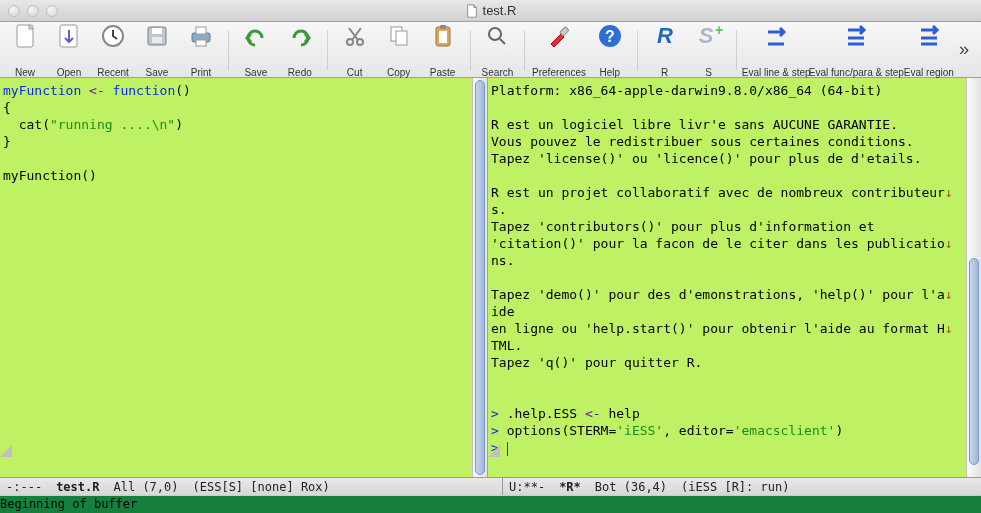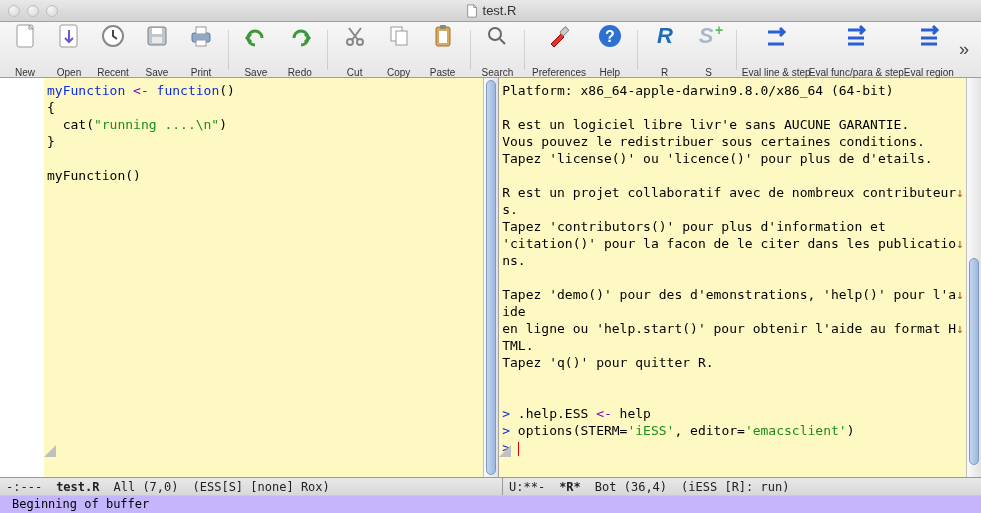--- a/index.html
+++ b/index.html
@@ -37,21 +37,21 @@
 .tool-btn {
   display: flex; flex-direction: column; align-items: center; justify-content: center;
   min-width: 38px; height: 52px; padding: 2px 4px; cursor: default;
   border-radius: 3px;
 }
 .tool-btn .ic { width: 28px; height: 28px; display: flex; align-items: center; justify-content: center; }
 .tool-btn .lbl { font-size: 10px; color: #333; margin-top: 17px; white-space: nowrap; }
 .tool-sep { width: 1px; height: 40px; background: rgba(0,0,0,0.12); margin: 0 2px; }
 .chevrons { margin-left: auto; font-size: 18px; color: #444; padding-right: 6px; }
 .panes {
-  flex: 1; display: flex; overflow: hidden; background: #fef9c3; margin-left: 44px;
+  flex: 1; display: flex; overflow: hidden; background: #bef264;
 }
 .pane { position: relative; display: flex; }
 .pane-left { width: 488px; border-right: 1px solid #a0a0a0; }
 .pane-right { flex: 1; border-radius: 14px; }
 .editor {
   flex: 1; font-family: Menlo, Monaco, monospace; font-size: 13px; line-height: 17px;
   white-space: pre; color: #000; padding: 4px 2px 4px 3px; overflow: hidden;
 }
 .gutter-triangle {
   position: absolute; left: 0; bottom: 20px; width: 12px; height: 12px; cursor: default;
@@ -69,21 +69,21 @@
 .k-brown { color: #a55a2a; }
 .modeline-row { display: flex; height: 18px; border-top: 1px solid #999; }
 .modeline {
   background: linear-gradient(#e9e9e9, #d7d7d7);
   display: flex; align-items: center; gap: 14px; padding: 0 6px;
   font-family: Menlo, Monaco, monospace; font-size: 12px; color: #222;
 }
 .modeline-left { width: 503px; border-right: 1px solid #999; }
 .modeline-right { flex: 1; }
 .minibuffer {
-  height: 18px; background: #c4b5fd; padding: 1px 12px;
+  height: 18px; background: #15803d; padding: 1px 0;
   font-family: Menlo, Monaco, monospace; font-size: 12px; color: #000;
   border-top: 1px solid #ccc;
 }
 .cursor-blk { display:inline-block; width:1px; height:14px; background:#d00; vertical-align:middle; }
 </style>
 </head>
 <body>
 
 <div class="titlebar">
   <div class="traffic-lights">

